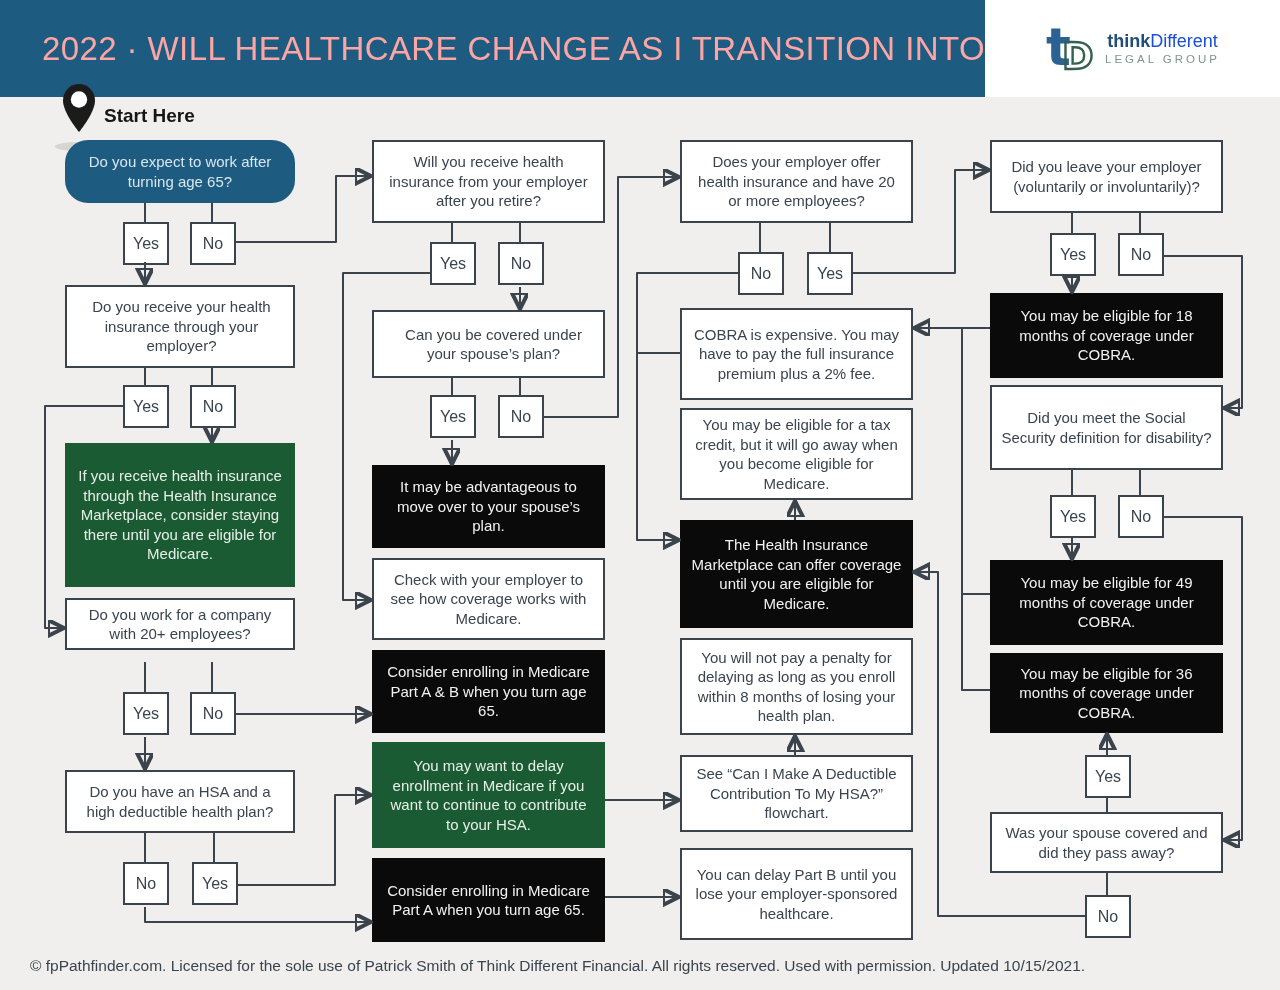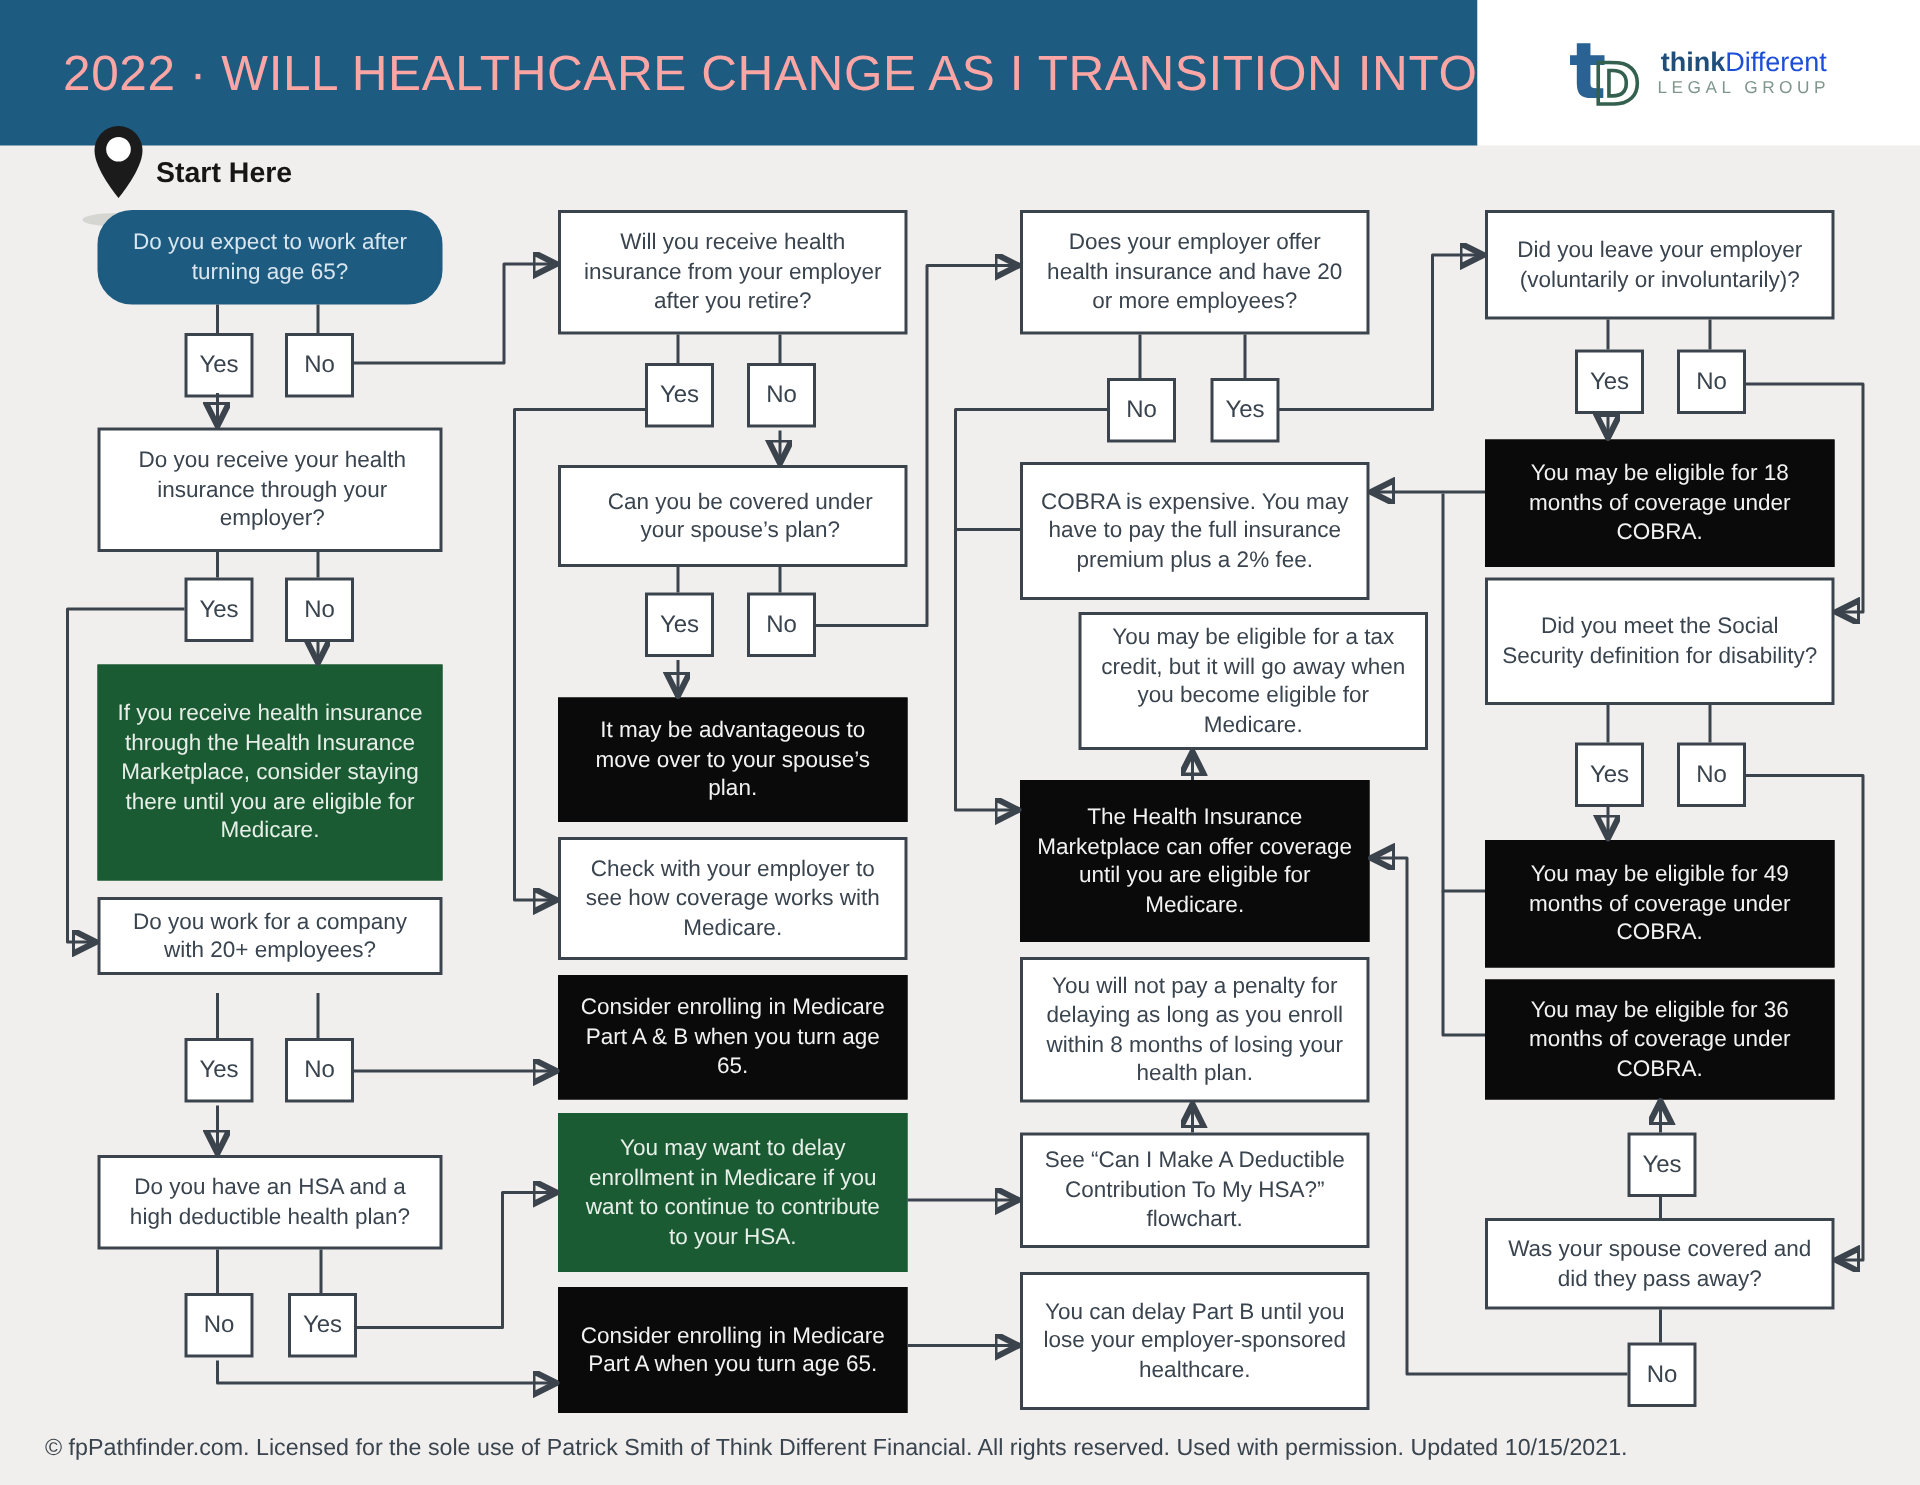--- a/index.html
+++ b/index.html
@@ -110,21 +110,21 @@
       <div class="node white" style="left: 65px; top: 770px; width: 230px; height: 63px;">Do you have an HSA and a high deductible health plan?</div>
       <div class="node white" style="left: 372px; top: 140px; width: 233px; height: 83px;">Will you receive health insurance from your employer after you retire?</div>
       <div class="node white" style="left: 372px; top: 310px; width: 233px; height: 68px; padding-left: 19px;">Can you be covered under your spouse’s plan?</div>
       <div class="node black" style="left: 372px; top: 465px; width: 233px; height: 83px;">It may be advantageous to move over to your spouse’s plan.</div>
       <div class="node white" style="left: 372px; top: 558px; width: 233px; height: 82px;">Check with your employer to see how coverage works with Medicare.</div>
       <div class="node black" style="left: 372px; top: 650px; width: 233px; height: 83px;">Consider enrolling in Medicare Part A &amp; B when you turn age 65.</div>
       <div class="node green" style="left: 372px; top: 742px; width: 233px; height: 106px;">You may want to delay enrollment in Medicare if you want to continue to contribute to your HSA.</div>
       <div class="node black" style="left: 372px; top: 858px; width: 233px; height: 84px;">Consider enrolling in Medicare Part A when you turn age 65.</div>
       <div class="node white" style="left: 680px; top: 140px; width: 233px; height: 83px;">Does your employer offer health insurance and have 20 or more employees?</div>
       <div class="node white" style="left: 680px; top: 308px; width: 233px; height: 92px;">COBRA is expensive. You may have to pay the full insurance premium plus a 2% fee.</div>
-      <div class="node white" style="left: 680px; top: 408px; width: 233px; height: 92px; margin-left: 39px;">You may be eligible for a tax credit, but it will go away when you become eligible for Medicare.</div>
+      <div class="node white" style="left: 680px; top: 408px; width: 233px; height: 92px;">You may be eligible for a tax credit, but it will go away when you become eligible for Medicare.</div>
       <div class="node black" style="left: 680px; top: 520px; width: 233px; height: 108px;">The Health Insurance Marketplace can offer coverage until you are eligible for Medicare.</div>
       <div class="node white" style="left: 680px; top: 638px; width: 233px; height: 97px;">You will not pay a penalty for delaying as long as you enroll within 8 months of losing your health plan.</div>
       <div class="node white" style="left: 680px; top: 755px; width: 233px; height: 77px;">See “Can I Make A Deductible Contribution To My HSA?” flowchart.</div>
       <div class="node white" style="left: 680px; top: 848px; width: 233px; height: 92px;">You can delay Part B until you lose your employer-sponsored healthcare.</div>
       <div class="node white" style="left: 990px; top: 140px; width: 233px; height: 73px;">Did you leave your employer (voluntarily or involuntarily)?</div>
       <div class="node black" style="left: 990px; top: 293px; width: 233px; height: 85px;">You may be eligible for 18 months of coverage under COBRA.</div>
       <div class="node white" style="left: 990px; top: 385px; width: 233px; height: 85px;">Did you meet the Social Security definition for disability?</div>
       <div class="node black" style="left: 990px; top: 560px; width: 233px; height: 85px;">You may be eligible for 49 months of coverage under COBRA.</div>
       <div class="node black" style="left: 990px; top: 653px; width: 233px; height: 80px;">You may be eligible for 36 months of coverage under COBRA.</div>
       <div class="node white" style="left: 990px; top: 812px; width: 233px; height: 61px;">Was your spouse covered and did they pass away?</div>

